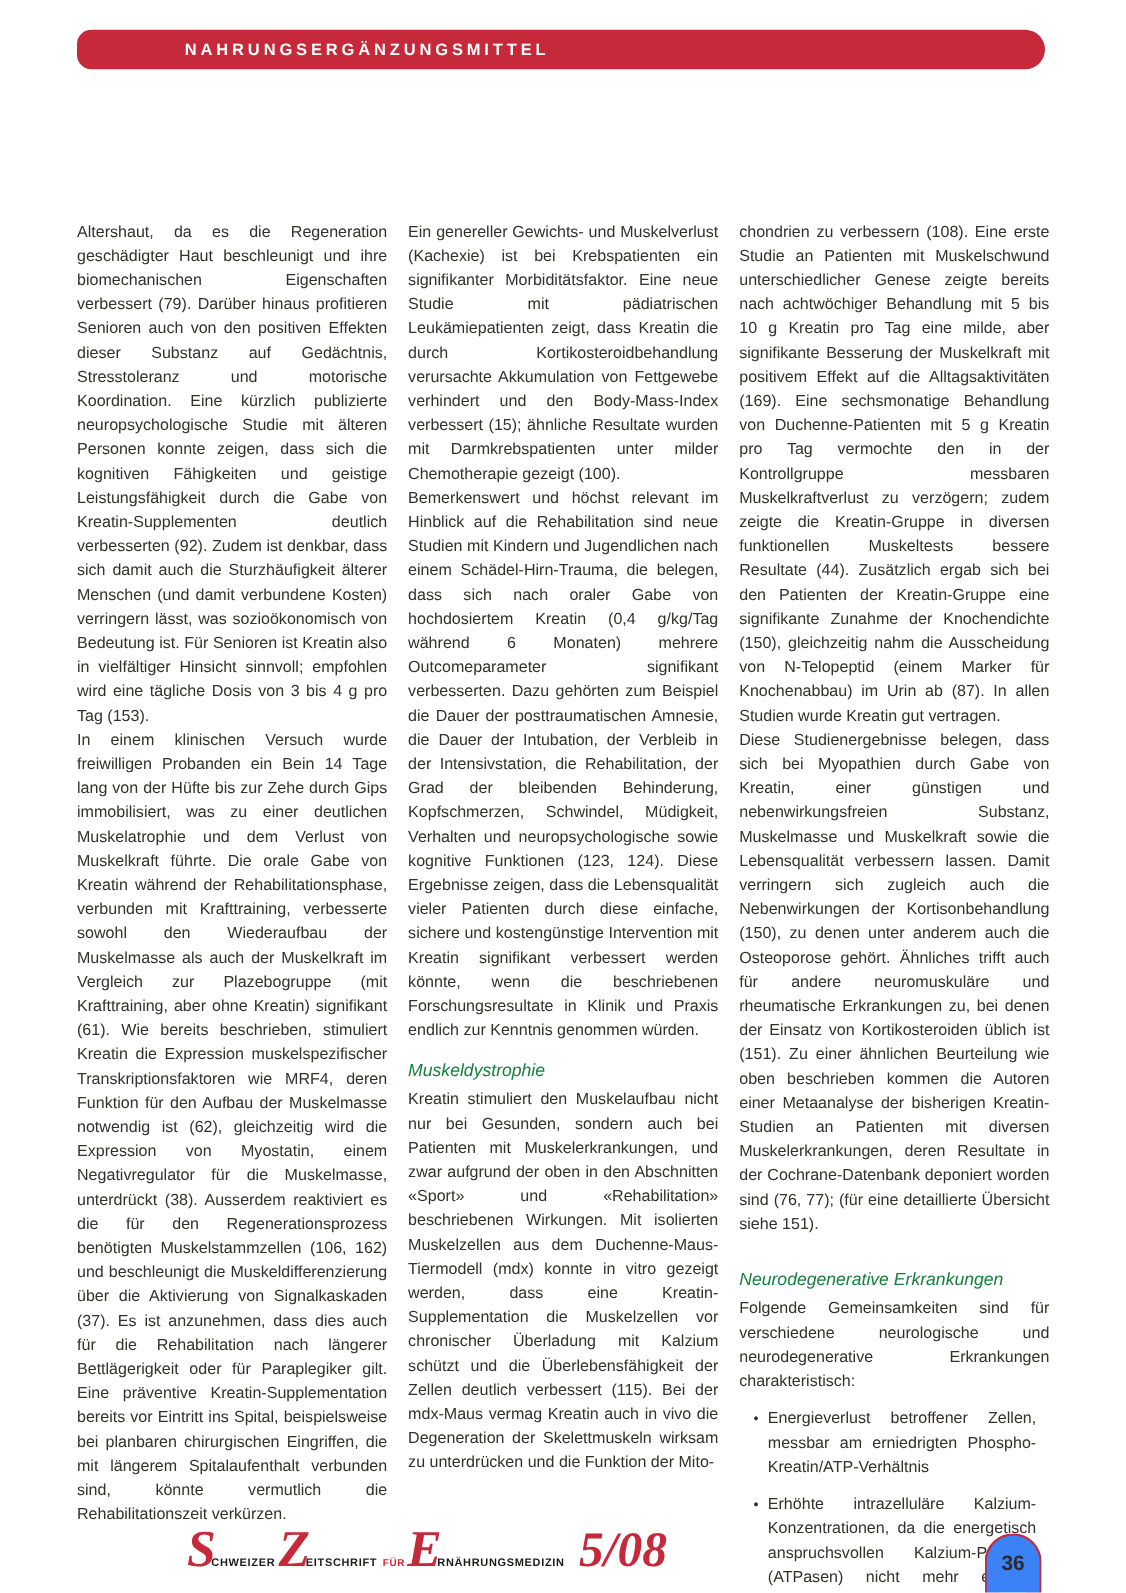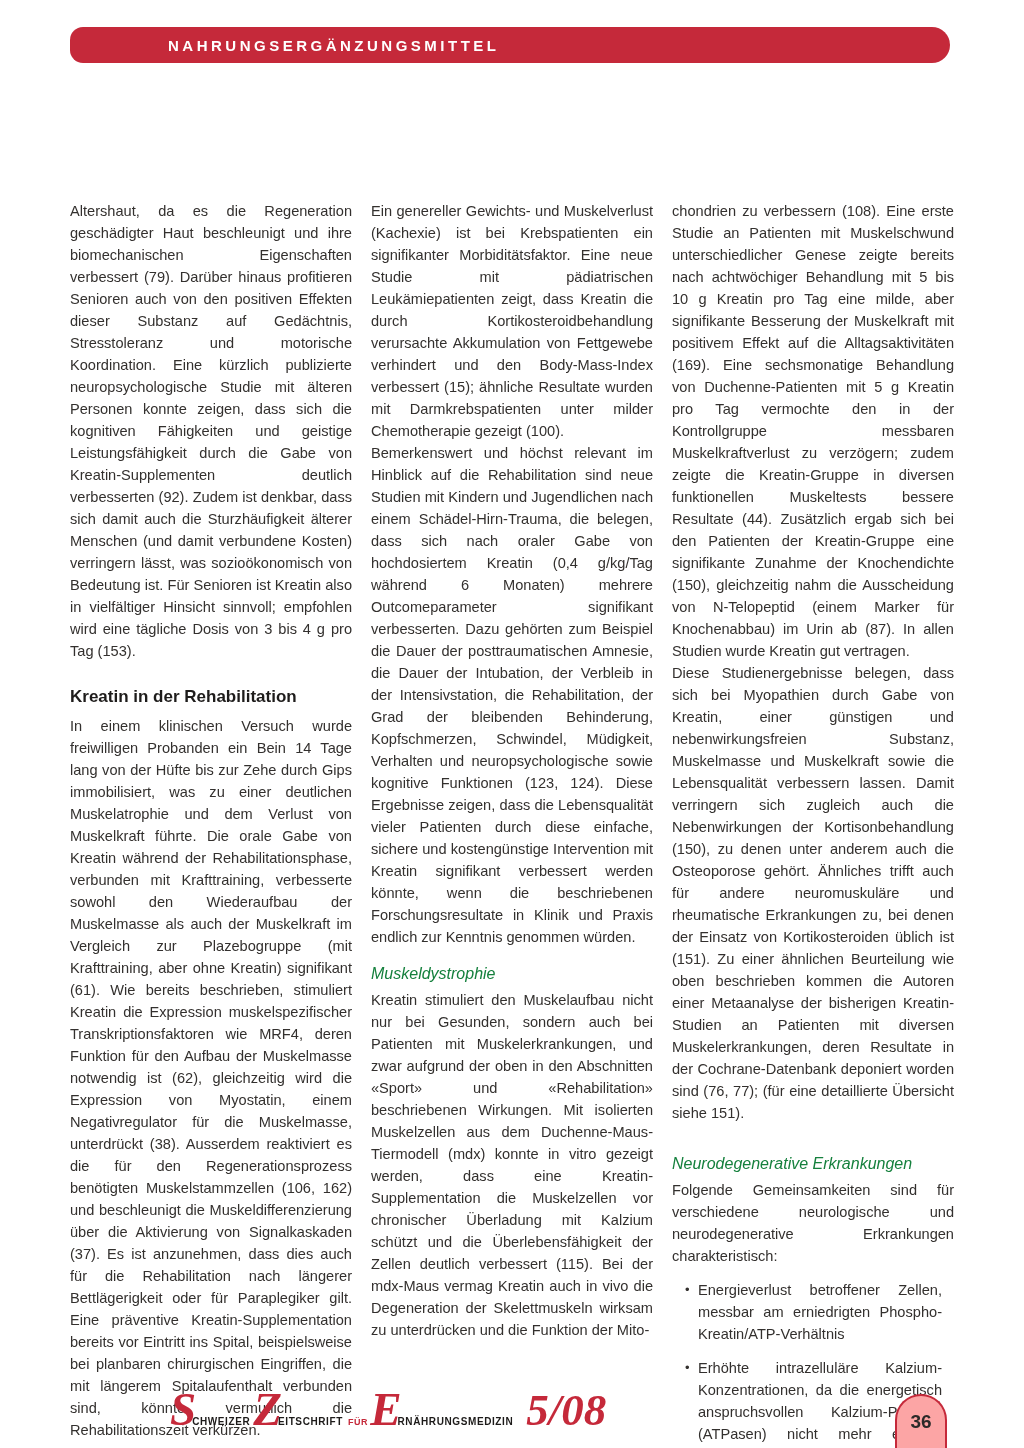--- a/index.html
+++ b/index.html
@@ -31,38 +31,37 @@
   .footer-logo .lg{font-family:"Liberation Serif",serif;font-style:italic;font-weight:bold;
                    font-size:47px;color:#C5293A;line-height:1;}
   .footer-logo .sm{font-size:10px;font-weight:bold;letter-spacing:0.6px;color:#1c1a19;
                    margin-left:-4px;margin-right:3px;}
   .footer-logo .sm.red{color:#C5293A;font-size:9px;margin-left:2px;margin-right:2px;}
   .footer-logo .issue{font-family:"Liberation Serif",serif;font-style:italic;font-weight:bold;
                       font-size:45px;color:#C5293A;margin-left:10px;line-height:1;}
   
   .page-badge{position:absolute;left:895px;top:1394px;width:52px;height:54px;
               border:2.5px solid #C5293A;border-bottom:none;border-radius:27px 27px 0 0;
-              background:#fca5a5;box-sizing:border-box;text-align:center;}
+              background:#3b82f6;box-sizing:border-box;text-align:center;}
   .page-badge span{display:inline-block;margin-top:15px;font-size:19px;font-weight:bold;
                    color:#2b2a29;}
 </style>
 </head>
 <body>
 
 <div class="page">
 
   <div class="header-bar">
     <span>NAHRUNGSERGÄNZUNGSMITTEL</span>
   </div>
 
   <div class="columns">
 
     <div class="col">
       <p>Altershaut, da es die Regeneration geschädigter Haut beschleunigt und ihre biomechanischen Eigenschaften verbessert (79). Darüber hinaus profitieren Senioren auch von den positiven Effekten dieser Substanz auf Gedächtnis, Stresstoleranz und motorische Koordination. Eine kürzlich publizierte neuropsychologische Studie mit älteren Personen konnte zeigen, dass sich die kognitiven Fähigkeiten und geistige Leistungsfähigkeit durch die Gabe von Kreatin-Supplementen deutlich verbesserten (92). Zudem ist denkbar, dass sich damit auch die Sturzhäufigkeit älterer Menschen (und damit verbundene Kosten) verringern lässt, was sozioökonomisch von Bedeutung ist. Für Senioren ist Kreatin also in vielfältiger Hinsicht sinnvoll; empfohlen wird eine tägliche Dosis von 3 bis 4 g pro Tag (153).</p>
-      <h3>Kreatin in der Rehabilitation</h3>
       <p>In einem klinischen Versuch wurde freiwilligen Probanden ein Bein 14 Tage lang von der Hüfte bis zur Zehe durch Gips immobilisiert, was zu einer deutlichen Muskelatrophie und dem Verlust von Muskelkraft führte. Die orale Gabe von Kreatin während der Rehabilitationsphase, verbunden mit Krafttraining, verbesserte sowohl den Wiederaufbau der Muskelmasse als auch der Muskelkraft im Vergleich zur Plazebogruppe (mit Krafttraining, aber ohne Kreatin) signifikant (61). Wie bereits beschrieben, stimuliert Kreatin die Expression muskelspezifischer Transkriptionsfaktoren wie MRF4, deren Funktion für den Aufbau der Muskelmasse notwendig ist (62), gleichzeitig wird die Expression von Myostatin, einem Negativregulator für die Muskelmasse, unterdrückt (38). Ausserdem reaktiviert es die für den Regenerationsprozess benötigten Muskelstammzellen (106, 162) und beschleunigt die Muskeldifferenzierung über die Aktivierung von Signalkaskaden (37). Es ist anzunehmen, dass dies auch für die Rehabilitation nach längerer Bettlägerigkeit oder für Paraplegiker gilt. Eine präventive Kreatin-Supplementation bereits vor Eintritt ins Spital, beispielsweise bei planbaren chirurgischen Eingriffen, die mit längerem Spitalaufenthalt verbunden sind, könnte vermutlich die Rehabilitationszeit verkürzen.</p>
     </div>
 
     <div class="col">
       <p>Ein genereller Gewichts- und Muskelverlust (Kachexie) ist bei Krebspatienten ein signifikanter Morbiditätsfaktor. Eine neue Studie mit pädiatrischen Leukämiepatienten zeigt, dass Kreatin die durch Kortikosteroidbehandlung verursachte Akkumulation von Fettgewebe verhindert und den Body-Mass-Index verbessert (15); ähnliche Resultate wurden mit Darmkrebspatienten unter milder Chemotherapie gezeigt (100).</p>
       <p>Bemerkenswert und höchst relevant im Hinblick auf die Rehabilitation sind neue Studien mit Kindern und Jugendlichen nach einem Schädel-Hirn-Trauma, die belegen, dass sich nach oraler Gabe von hochdosiertem Kreatin (0,4 g/kg/Tag während 6 Monaten) mehrere Outcomeparameter signifikant verbesserten. Dazu gehörten zum Beispiel die Dauer der posttraumatischen Amnesie, die Dauer der Intubation, der Verbleib in der Intensivstation, die Rehabilitation, der Grad der bleibenden Behinderung, Kopfschmerzen, Schwindel, Müdigkeit, Verhalten und neuropsychologische sowie kognitive Funktionen (123, 124). Diese Ergebnisse zeigen, dass die Lebensqualität vieler Patienten durch diese einfache, sichere und kostengünstige Intervention mit Kreatin signifikant verbessert werden könnte, wenn die beschriebenen Forschungsresultate in Klinik und Praxis endlich zur Kenntnis genommen würden.</p>
       <h4 class="sub">Muskeldystrophie</h4>
       <p>Kreatin stimuliert den Muskelaufbau nicht nur bei Gesunden, sondern auch bei Patienten mit Muskelerkrankungen, und zwar aufgrund der oben in den Abschnitten «Sport» und «Rehabilitation» beschriebenen Wirkungen. Mit isolierten Muskelzellen aus dem Duchenne-Maus-Tiermodell (mdx) konnte in vitro gezeigt werden, dass eine Kreatin-Supplementation die Muskelzellen vor chronischer Überladung mit Kalzium schützt und die Überlebensfähigkeit der Zellen deutlich verbessert (115). Bei der mdx-Maus vermag Kreatin auch in vivo die Degeneration der Skelettmuskeln wirksam zu unterdrücken und die Funktion der Mito-</p>
     </div>
 

